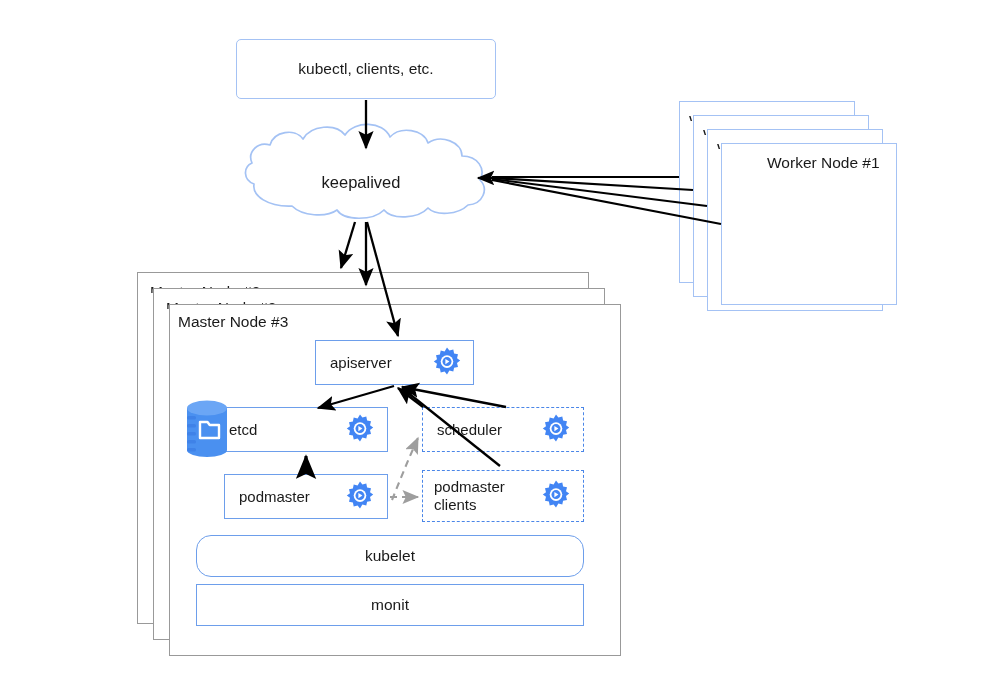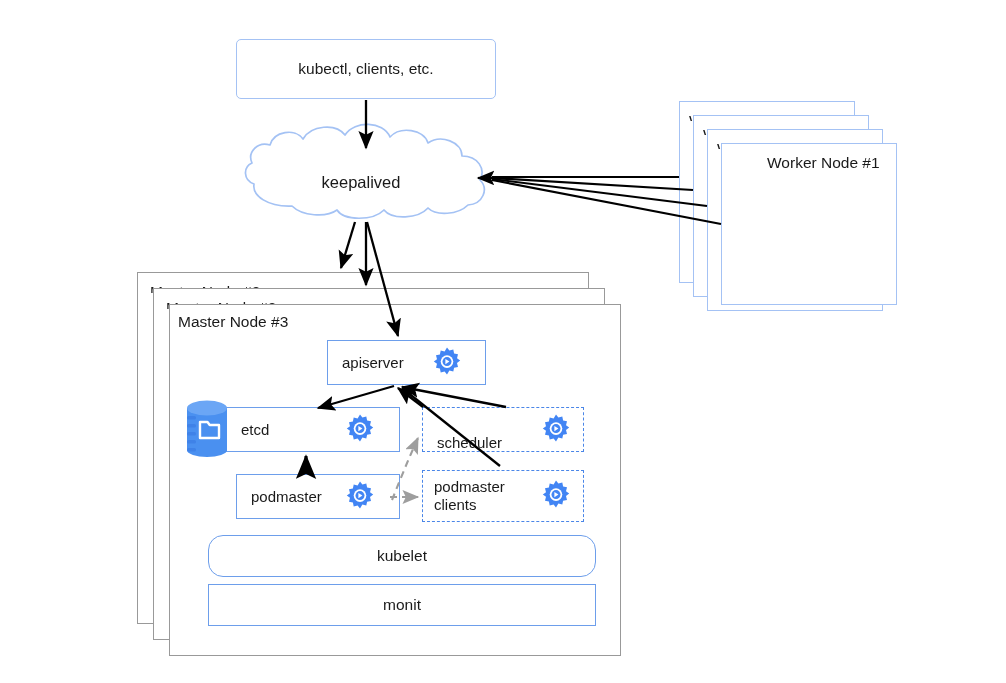--- a/index.html
+++ b/index.html
@@ -27,21 +27,20 @@
     box-sizing: border-box;
     display: flex;
     align-items: center;
     color: #1a1a1a;
   }
   .box-blue {
     border: 1.6px solid #a4c2f4;
   }
   .box-blue-strong {
     border: 1.6px solid #6d9eeb;
-    margin-left: 12px;
   }
   .box-dashed {
     border: 1.8px dashed #4a86e8;
     background: transparent;
   }
   .box-gray {
     border: 1.3px solid #999999;
   }
   .rounded { border-radius: 5px; }
 
@@ -130,21 +129,21 @@
   <svg class="gear" style="left:342px; top:412px;" width="36" height="36" viewBox="0 0 36 36">
     <g fill="#4285f4">
       <path d="M18 2.4l2.4 3.2 3.9-1 .8 3.9 3.9 .8-1 3.9 3.2 2.4-3.2 2.4 1 3.9-3.9 .8-.8 3.9-3.9-1L18 29.6l-2.4-3.2-3.9 1-.8-3.9-3.9-.8 1-3.9L4.8 16.6 8 14.2l-1-3.9 3.9-.8 .8-3.9 3.9 1z"></path>
     </g>
     <circle cx="18" cy="16.6" r="8.4" fill="#4285f4"></circle>
     <circle cx="18" cy="16.6" r="6.3" fill="#ffffff"></circle>
     <circle cx="18" cy="16.6" r="4.5" fill="#4285f4"></circle>
     <path d="M16.4 13.9 L20.4 16.6 L16.4 19.3 Z" fill="#ffffff"></path>
   </svg>
 
-  <div class="box box-dashed" style="left:422px; top:407px; width:162px; height:45px;align-items:flex-end;">
+  <div class="box box-dashed" style="left:422px; top:407px; width:162px; height:45px;">
     <span class="label-left">scheduler</span>
   </div>
   <svg class="gear" style="left:538px; top:412px;" width="36" height="36" viewBox="0 0 36 36">
     <g fill="#4285f4">
       <path d="M18 2.4l2.4 3.2 3.9-1 .8 3.9 3.9 .8-1 3.9 3.2 2.4-3.2 2.4 1 3.9-3.9 .8-.8 3.9-3.9-1L18 29.6l-2.4-3.2-3.9 1-.8-3.9-3.9-.8 1-3.9L4.8 16.6 8 14.2l-1-3.9 3.9-.8 .8-3.9 3.9 1z"></path>
     </g>
     <circle cx="18" cy="16.6" r="8.4" fill="#4285f4"></circle>
     <circle cx="18" cy="16.6" r="6.3" fill="#ffffff"></circle>
     <circle cx="18" cy="16.6" r="4.5" fill="#4285f4"></circle>
     <path d="M16.4 13.9 L20.4 16.6 L16.4 19.3 Z" fill="#ffffff"></path>

